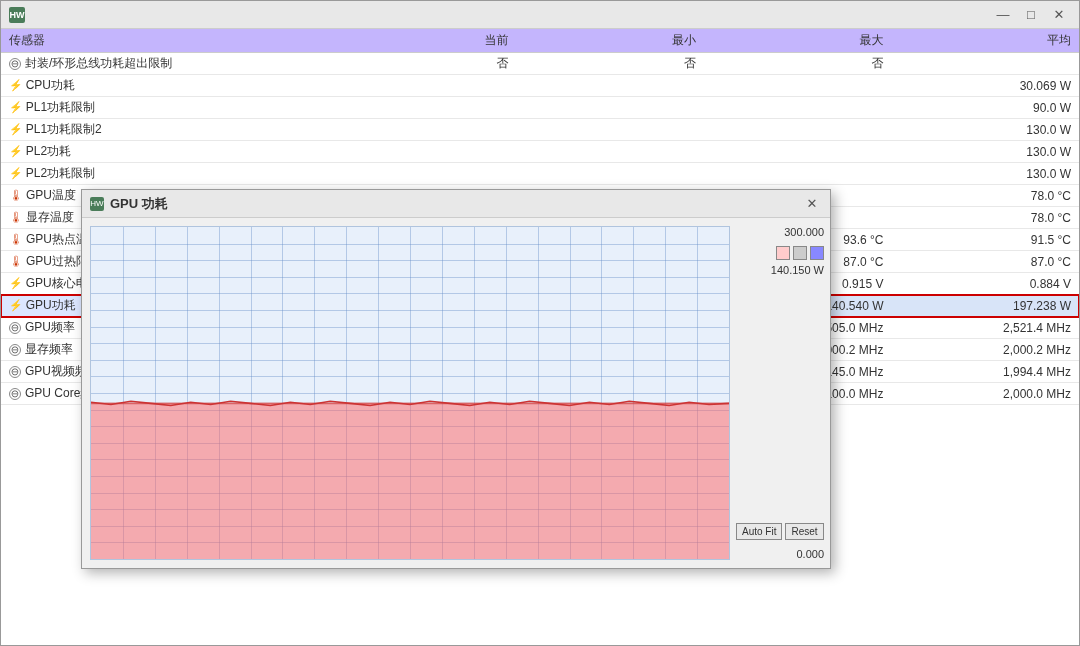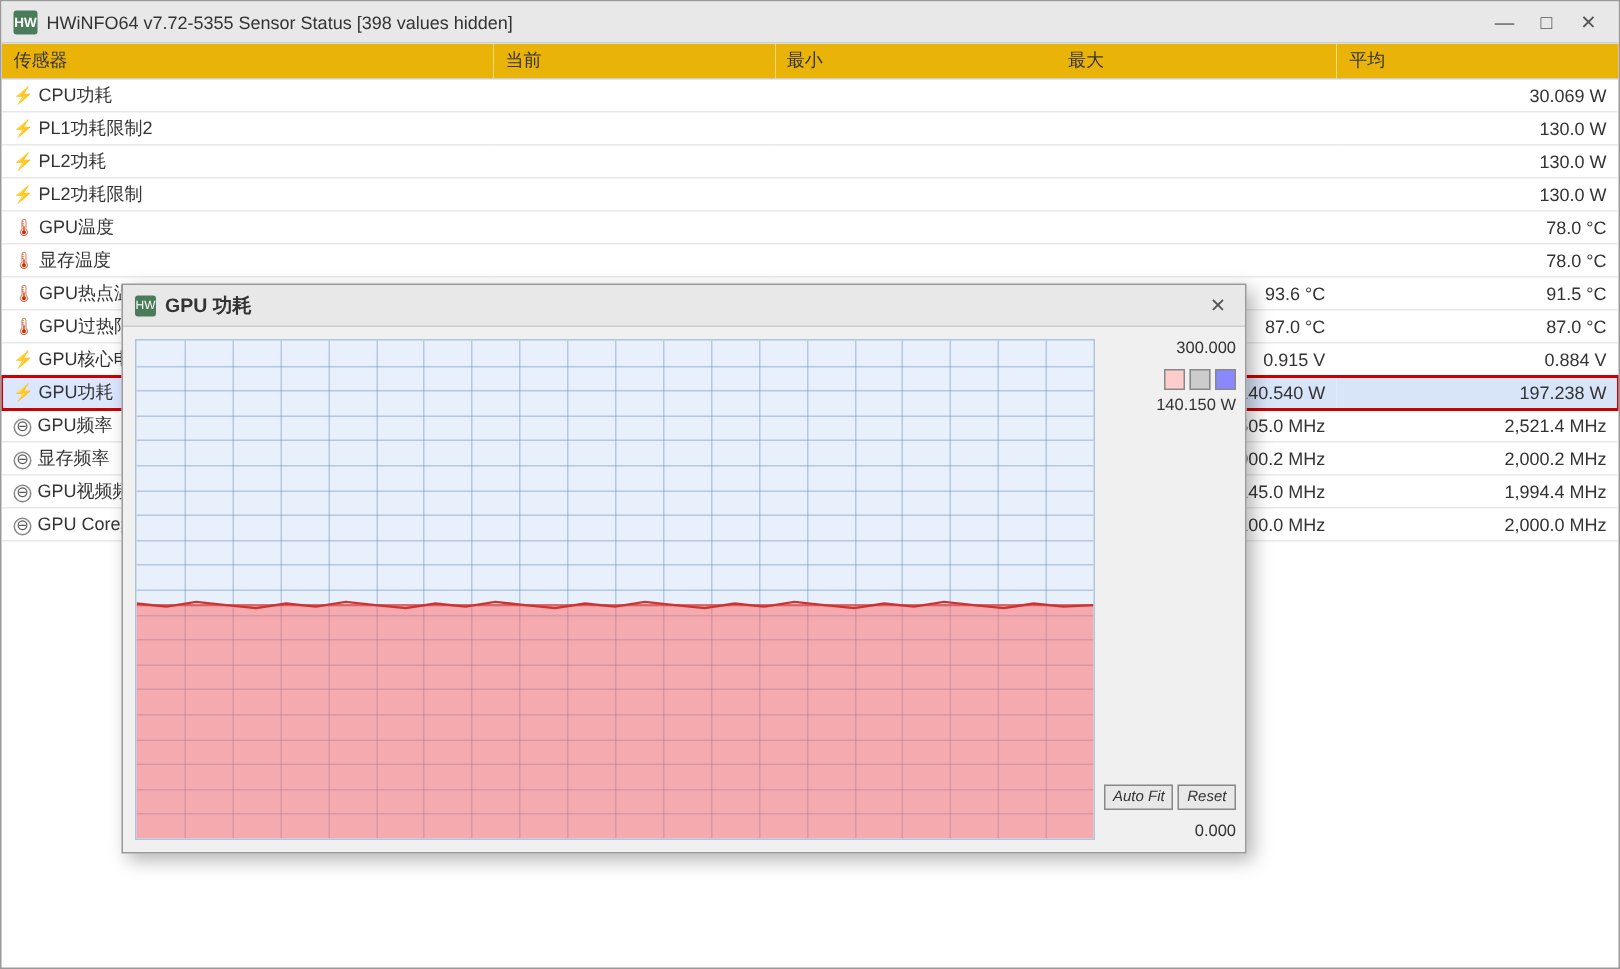--- a/index.html
+++ b/index.html
@@ -81,31 +81,31 @@
       position: relative;
     }
 
     .sensor-table {
       width: 100%;
       border-collapse: collapse;
       font-size: 12px;
     }
 
     .sensor-table th {
-      background: #eab308;
+      background: #c4b5fd;
       border-bottom: 1px solid #ccc;
       padding: 3px 8px;
       text-align: left;
       color: #333;
       font-weight: normal;
       position: sticky;
       top: 0;
     }
 
-    .sensor-table th.right { }
+    .sensor-table th.right { text-align: right; }
 
     .sensor-table td {
       padding: 2px 8px;
       border-bottom: 1px solid #e8e8e8;
       color: #333;
     }
 
     .sensor-table td.right { text-align: right; }
 
     .sensor-table tr.section-header td {
@@ -304,21 +304,20 @@
       margin-top: 8px;
     }
 
     .sidebar-btn {
       font-size: 10px;
       padding: 2px 5px;
       border: 1px solid #888;
       background: #e8e8e8;
       cursor: pointer;
       color: #333;
-      font-style: italic;
     }
 
     .sidebar-bottom-value {
       font-size: 11px;
       color: #333;
       text-align: right;
       margin-top: 4px;
     }
 
     
@@ -333,21 +332,20 @@
     }
   </style>
 </head>
 <body>
 
 <div class="window">
 
   <div class="title-bar">
     <div class="title-bar-left">
       <div class="title-icon">HW</div>
-      <span class="title-text">HWiNFO64 v7.72-5355 Sensor Status [398 values hidden]</span>
     </div>
     <div class="title-buttons">
       <button class="title-btn">—</button>
       <button class="title-btn">□</button>
       <button class="title-btn close">✕</button>
     </div>
   </div>
 
   <div class="sensor-table-wrapper">
     <div class="table-scroll">
@@ -356,25 +354,39 @@
           <tr>
             <th class="col-sensor">传感器</th>
             <th class="col-current right">当前</th>
             <th class="col-min right">最小</th>
             <th class="col-max right">最大</th>
             <th class="col-avg right">平均</th>
           </tr>
         </thead>
         <tbody id="table-body">
             <tr>
+              <td><span class="icon-minus">⊖</span>封装/环形总线功耗超出限制</td>
+              <td class="right">否</td>
+              <td class="right">否</td>
+              <td class="right">否</td>
+              <td class="right"></td>
+            </tr>
+            <tr>
               <td><span class="icon-bolt">⚡</span>CPU功耗</td>
               <td class="right"></td>
               <td class="right"></td>
               <td class="right"></td>
               <td class="right">30.069 W</td>
+            </tr>
+            <tr>
+              <td><span class="icon-bolt">⚡</span>PL1功耗限制</td>
+              <td class="right"></td>
+              <td class="right"></td>
+              <td class="right"></td>
+              <td class="right">90.0 W</td>
             </tr>
             <tr>
               <td><span class="icon-bolt">⚡</span>PL1功耗限制2</td>
               <td class="right"></td>
               <td class="right"></td>
               <td class="right"></td>
               <td class="right">130.0 W</td>
             </tr>
             <tr>
               <td><span class="icon-bolt">⚡</span>PL2功耗</td>

